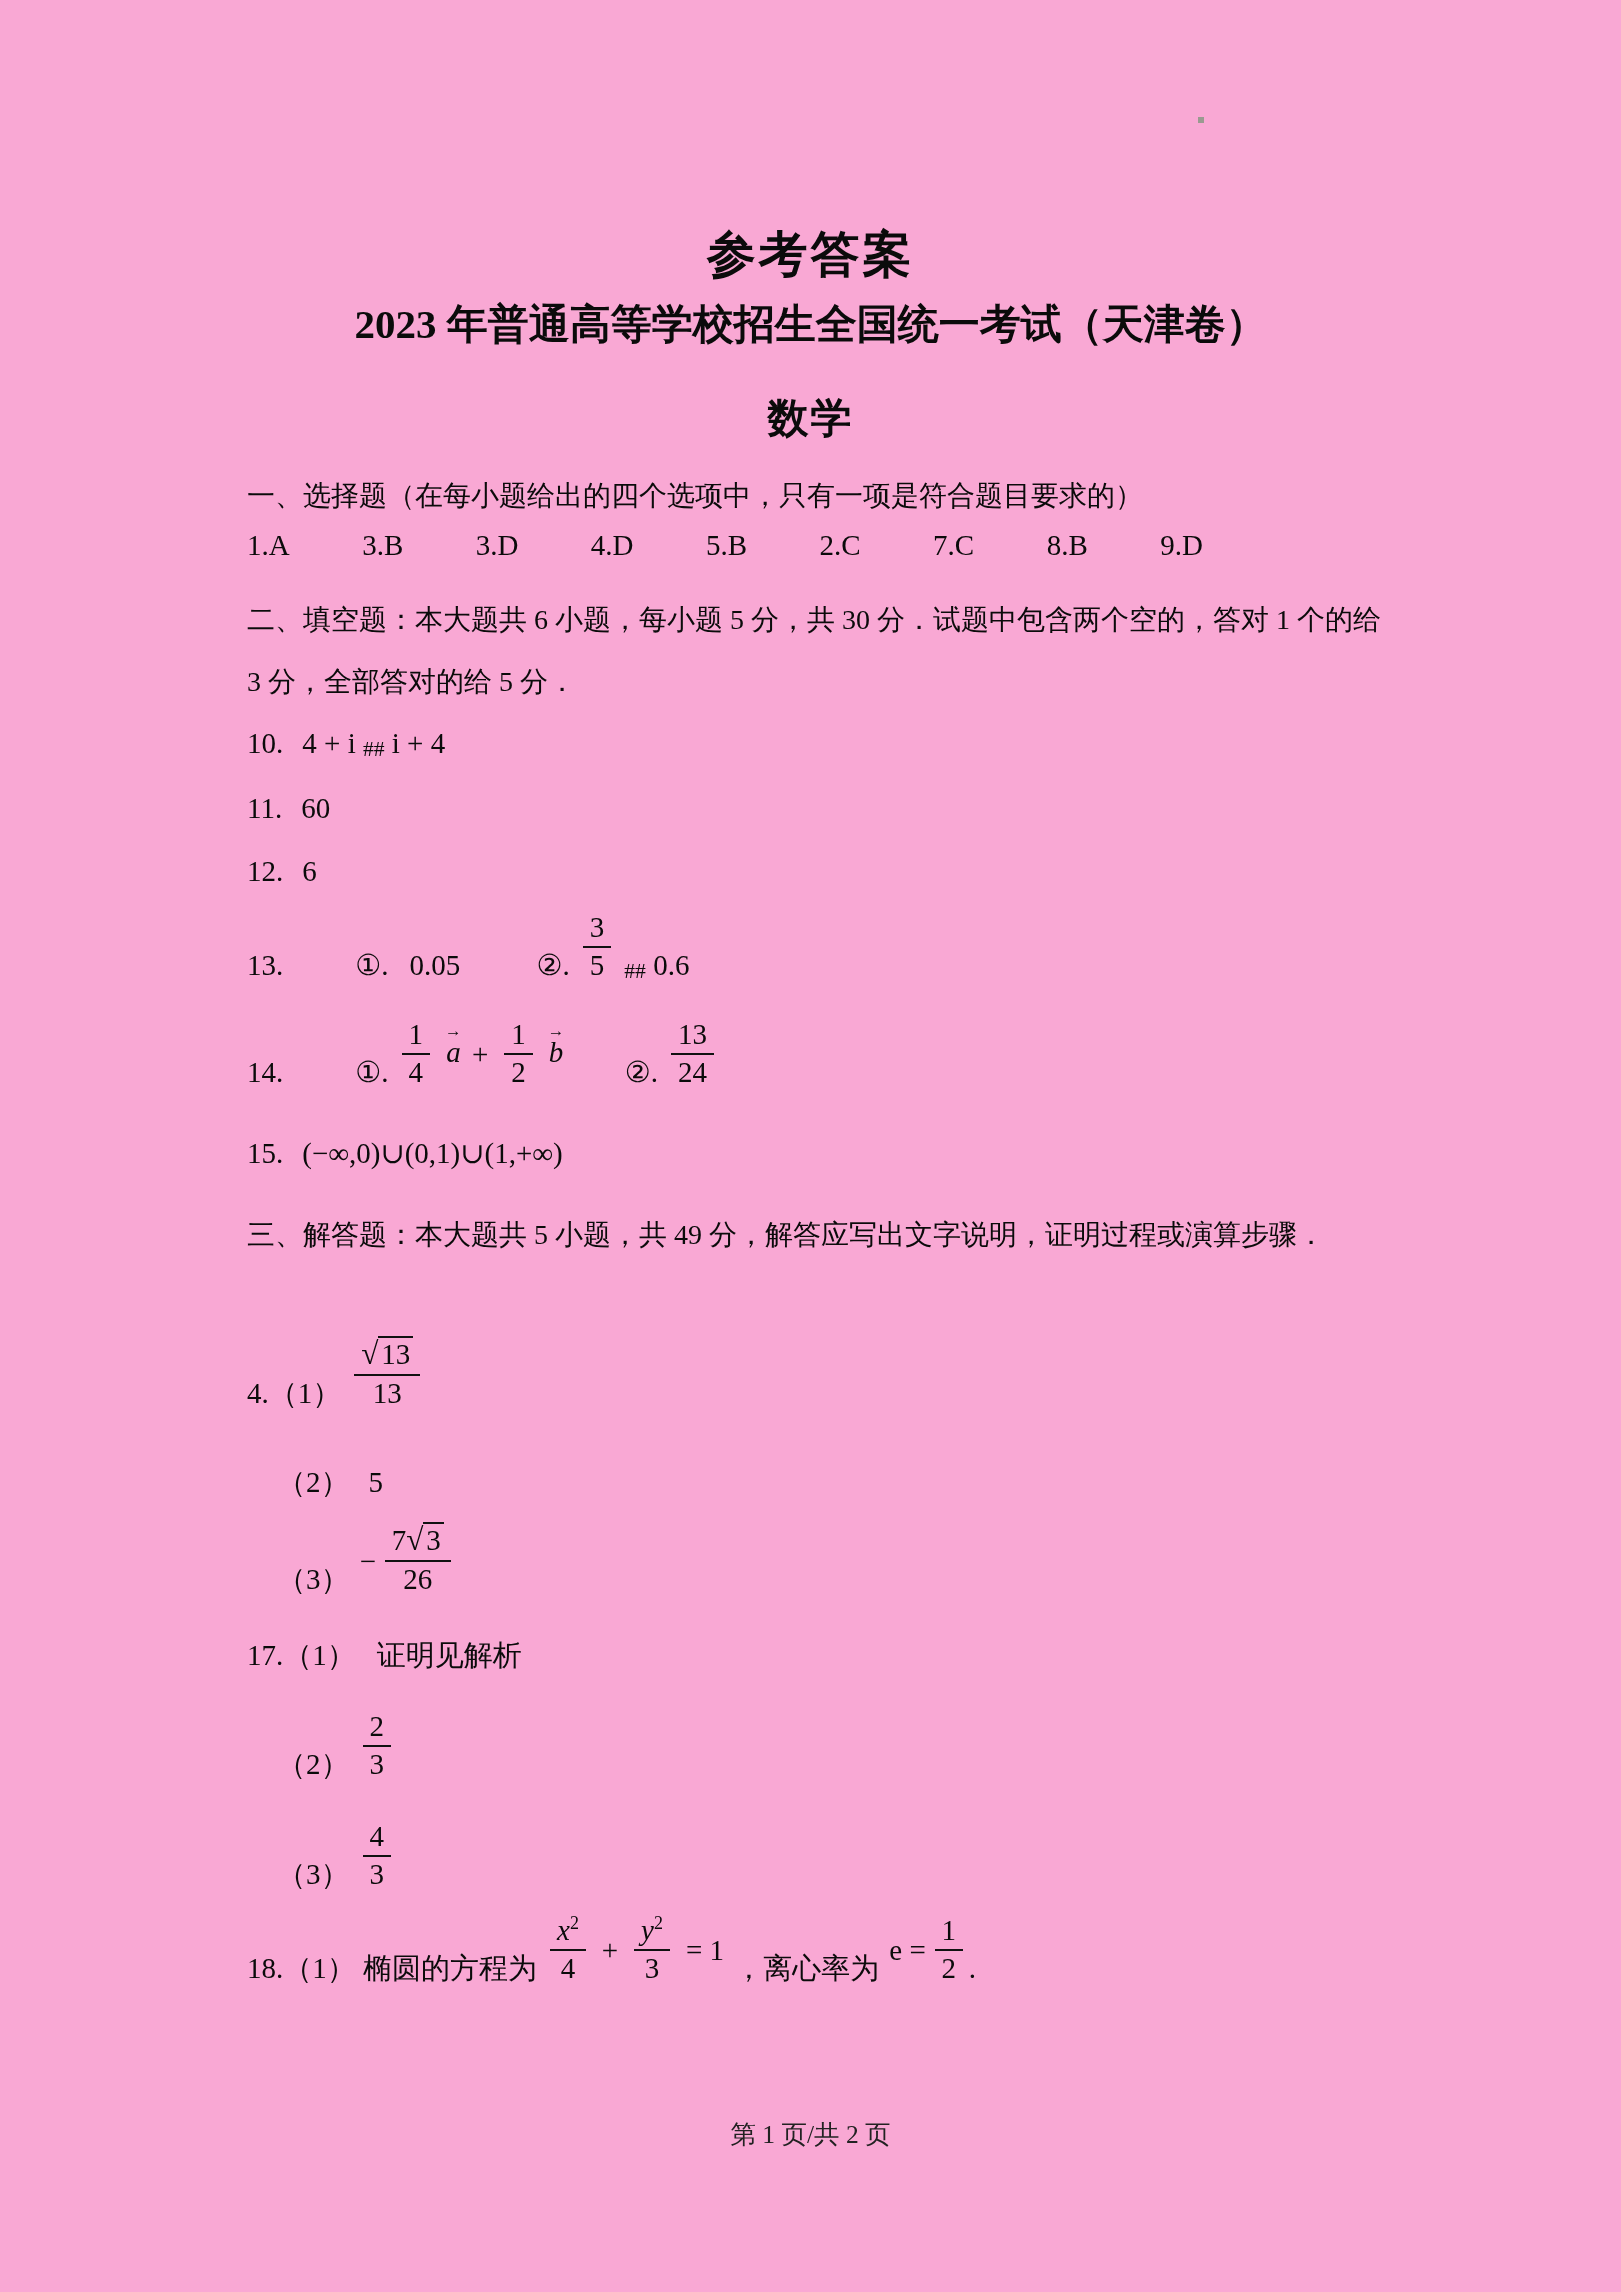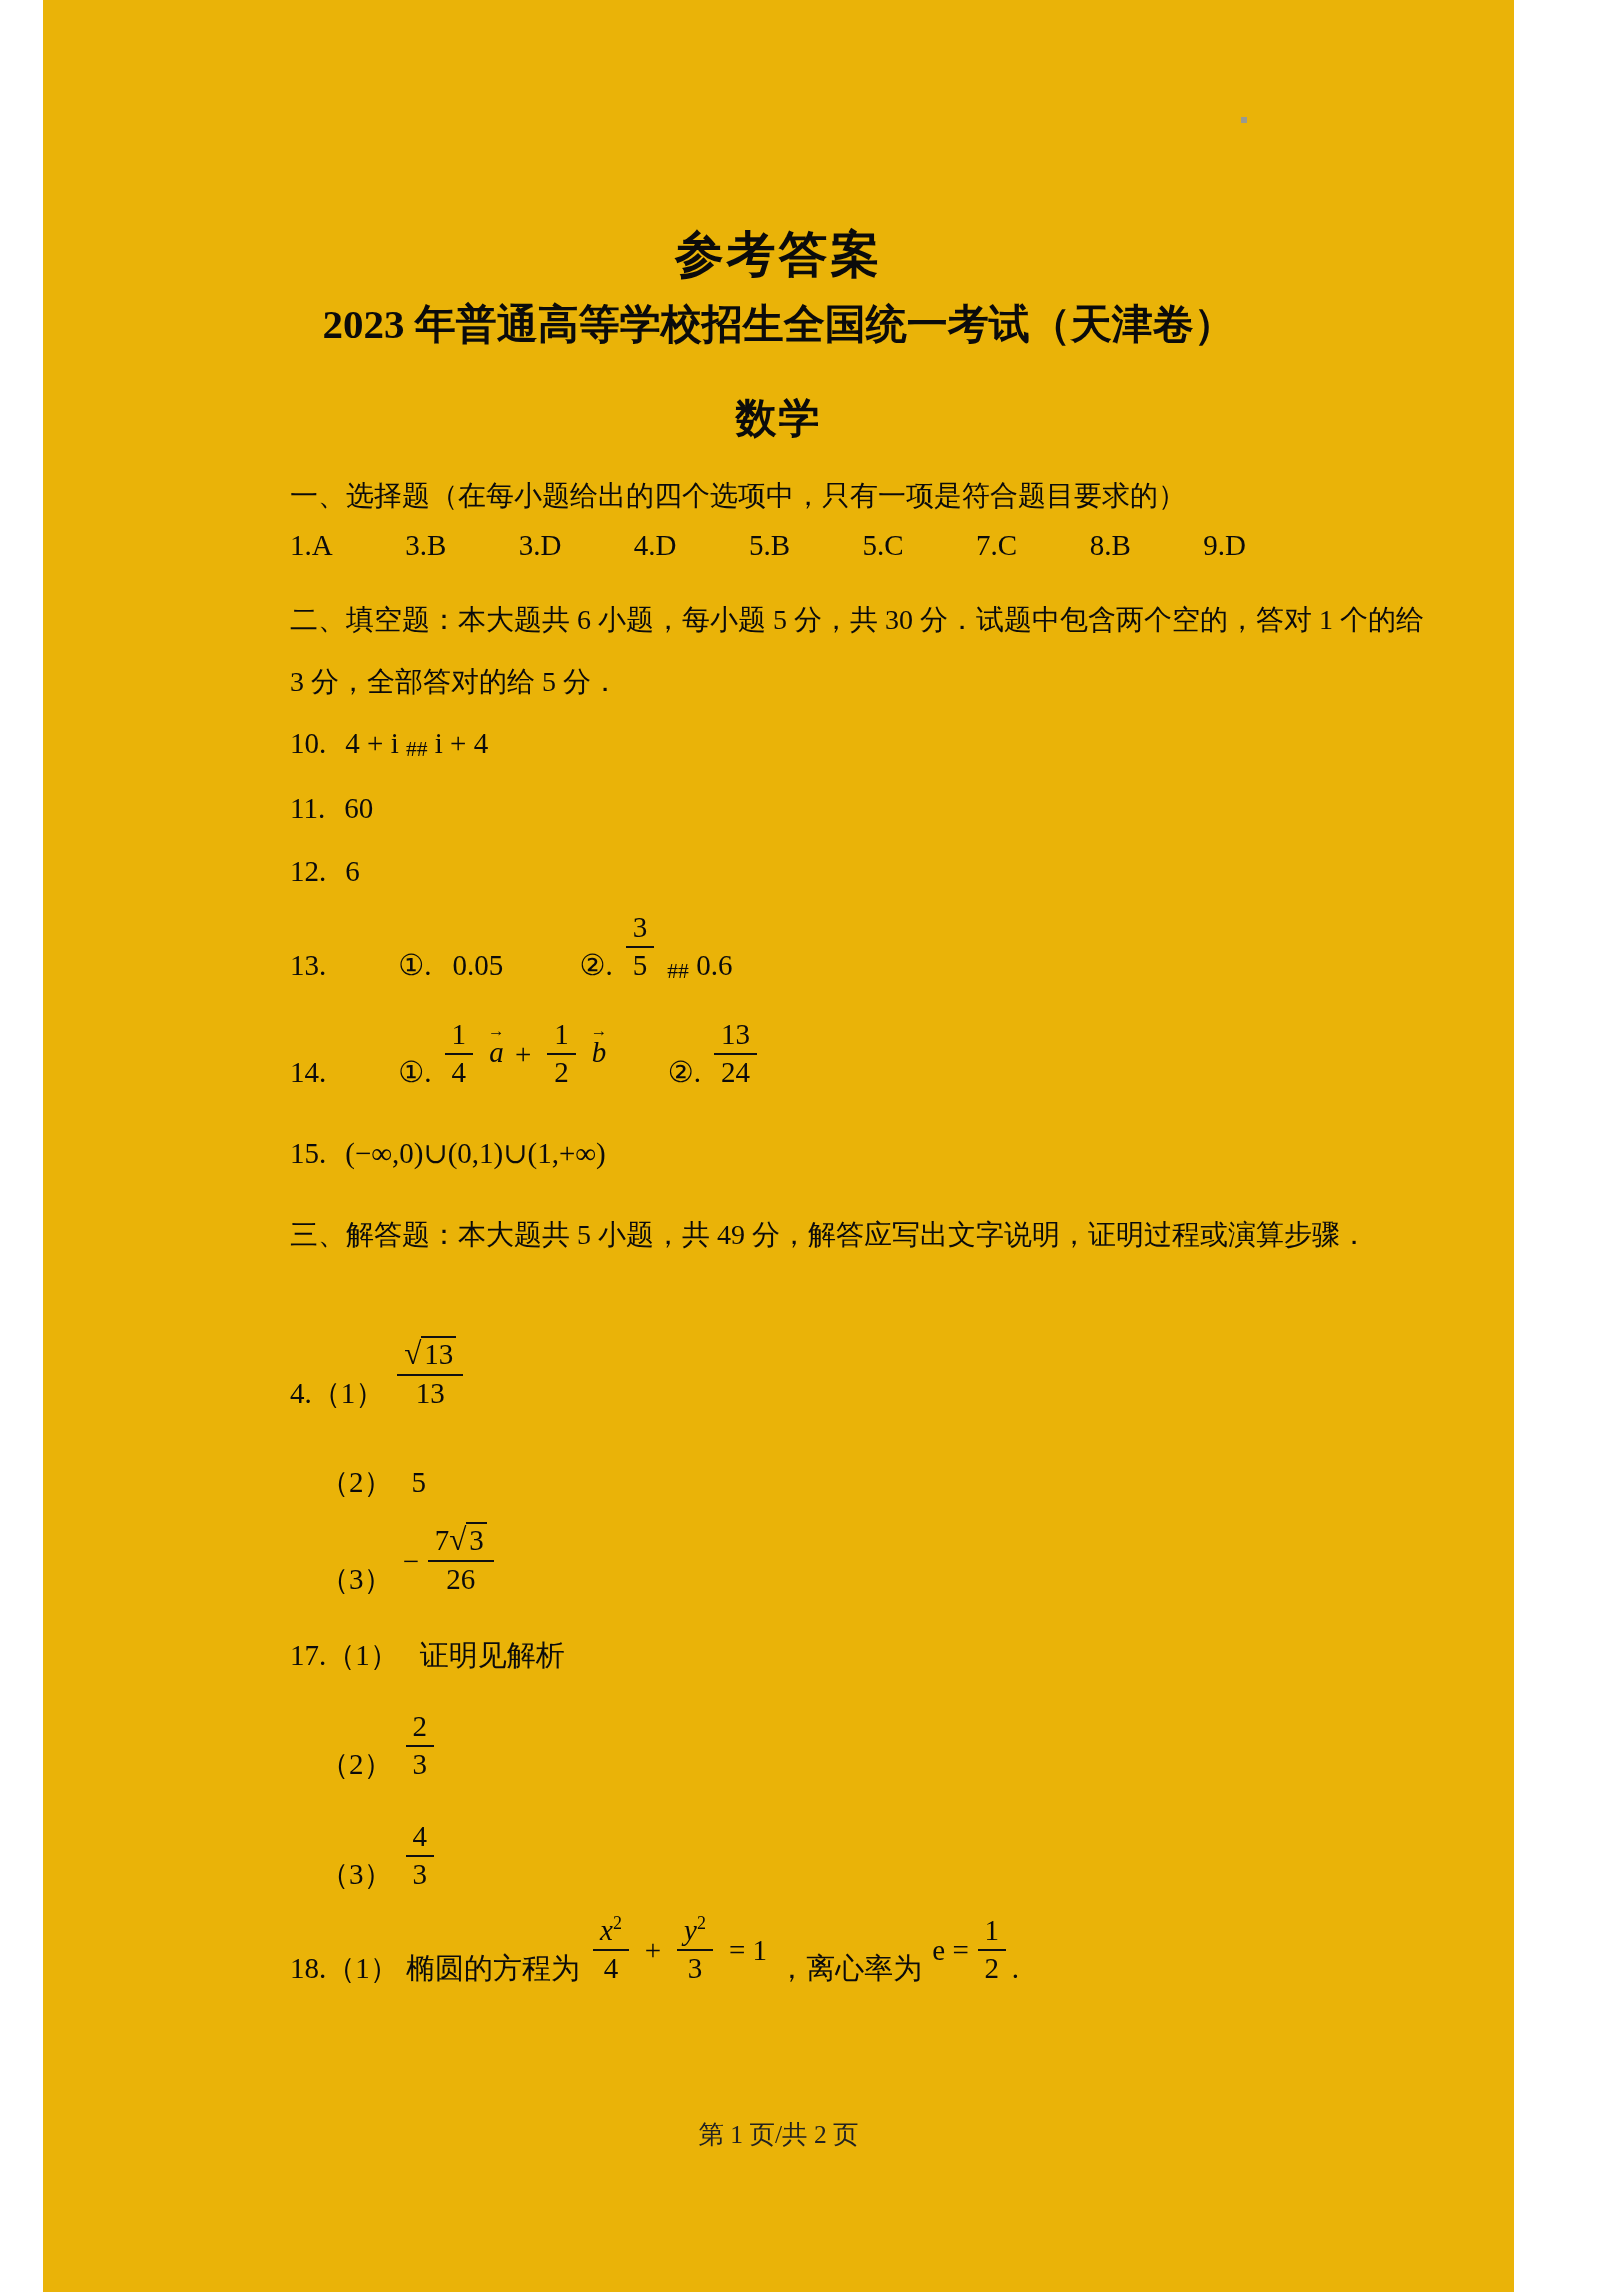--- a/index.html
+++ b/index.html
@@ -1,23 +1,22 @@
 <!DOCTYPE html>
 <html><head>
 <meta charset="utf-8">
 <style>
   html,body {margin:0; padding:0; background:#ffffff;}
   .page {
     position:relative;
-    width:1471px; height:2293px;
-    background:#eab308;
+    width:1621px; height:2293px;
+    background:#f9a8d4;
     font-family:"Liberation Serif","DejaVu Serif",serif;
     color:#0b0b0b;
     overflow:hidden;
-    margin-left:43px;
   }
   .center {position:absolute; left:0; width:100%; text-align:center; margin:0;}
   .title    {top:222px; font-size:49px; font-weight:bold; letter-spacing:2.9px;}
   .subtitle {top:297px; font-size:41px; font-weight:bold;}
   .subject  {top:391px; font-size:41px; font-weight:bold; letter-spacing:2px;}
 
   .block {position:absolute; left:247px; margin:0;}
   .heading {font-weight:normal; font-size:28px; line-height:62px; width:1137px;}
   .pos-h1 {top:465px; width:1225px;}
   .pos-h2 {top:589px;}
@@ -77,21 +76,21 @@
   <h2 class="center subject">数学</h2>
 
   <div class="block heading pos-h1">一、选择题（在每小题给出的四个选项中，只有一项是符合题目要求的）</div>
 
   <div class="block pos-answers">
     <span>1.A</span>
     <span>3.B</span>
     <span>3.D</span>
     <span>4.D</span>
     <span>5.B</span>
-    <span>5.C</span>
+    <span>2.C</span>
     <span>7.C</span>
     <span>8.B</span>
     <span>9.D</span>
   </div>
 
   <div class="block heading pos-h2">二、填空题：本大题共 6 小题，每小题 5 分，共 30 分．试题中包含两个空的，答对 1 个的给 3 分，全部答对的给 5 分．</div>
 
   <div class="block line pos-q10">
     <span class="qlabel">10.</span>
     <span>4 + i</span>

